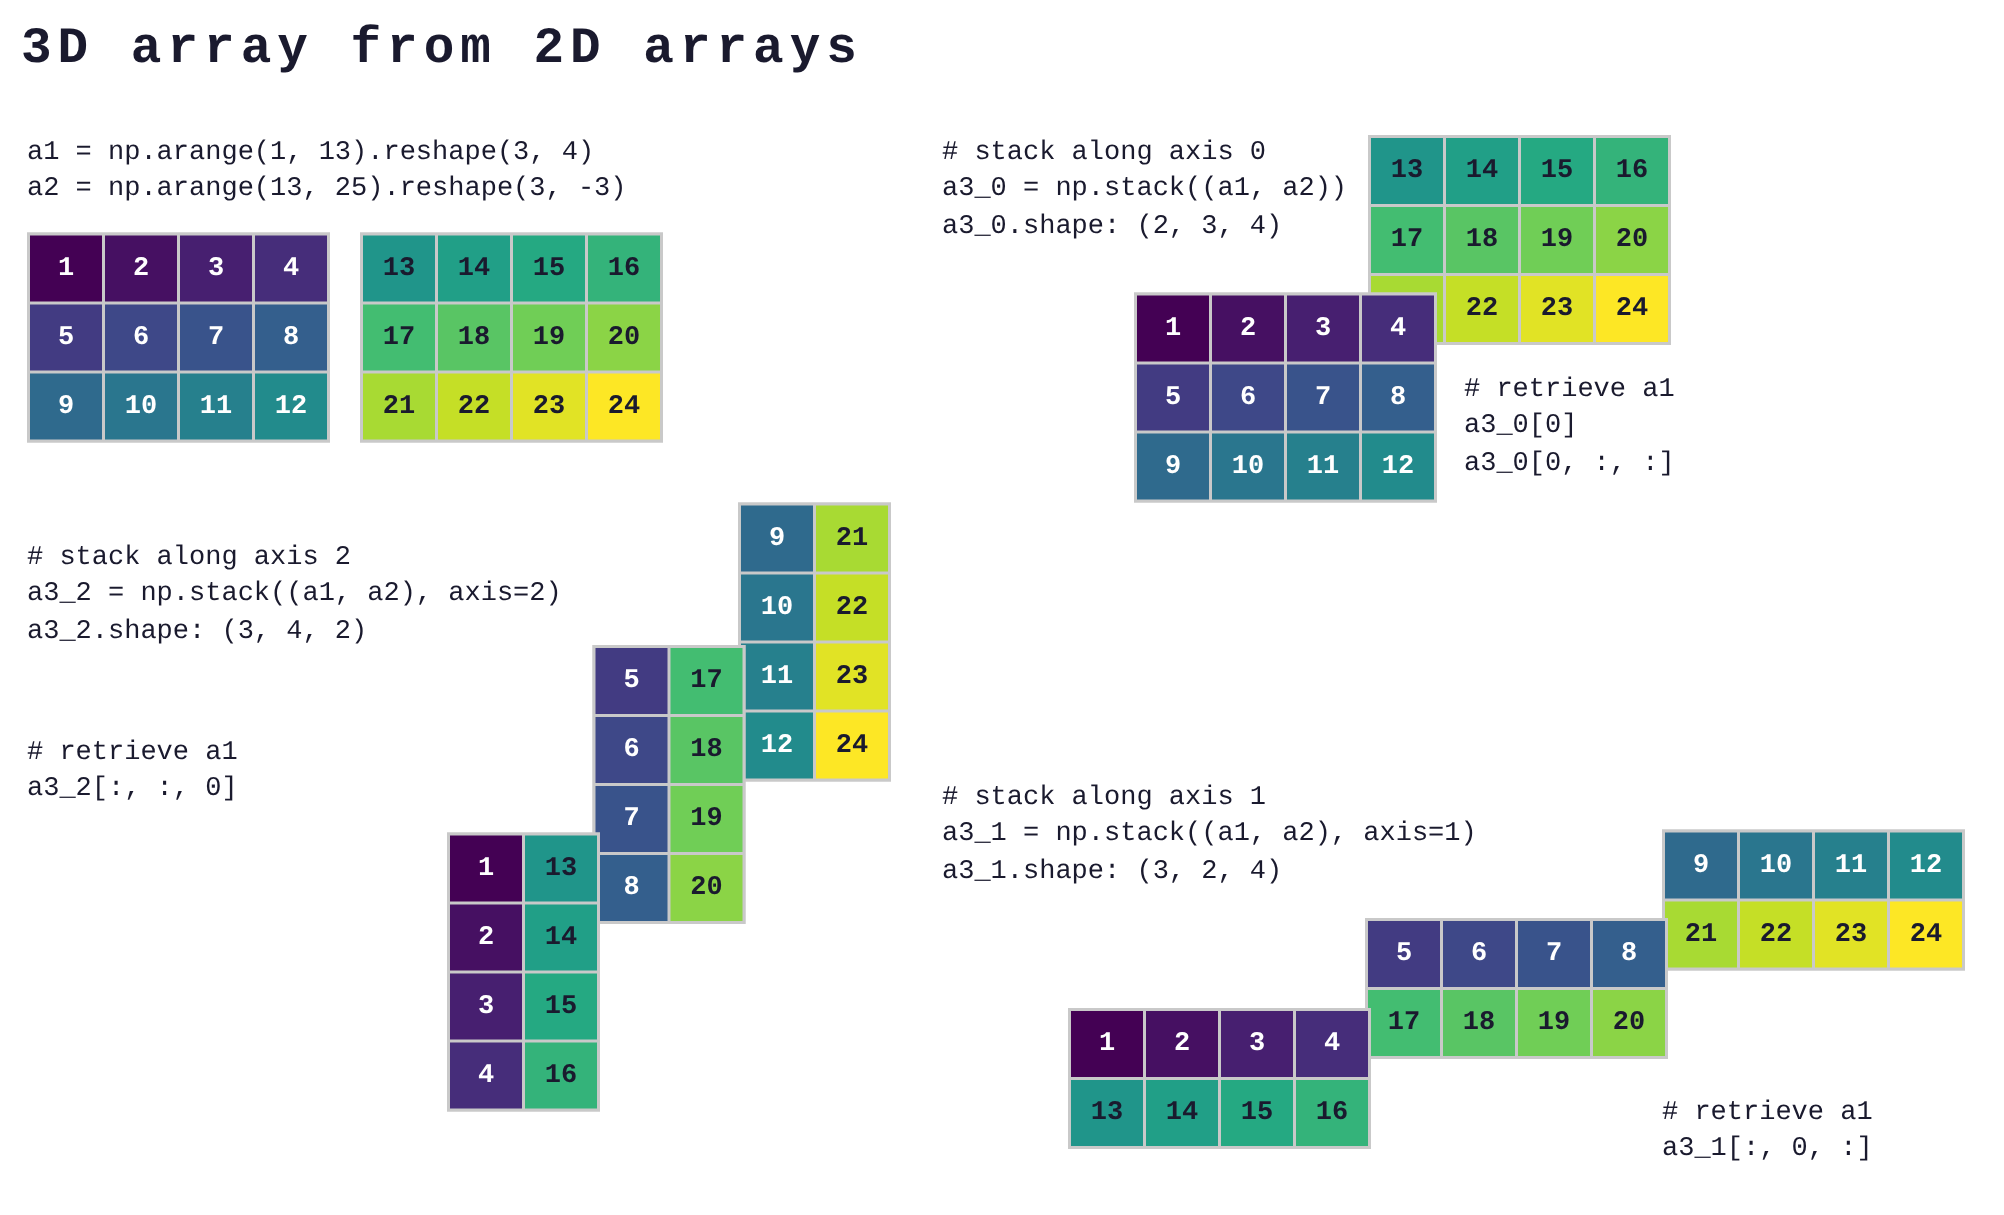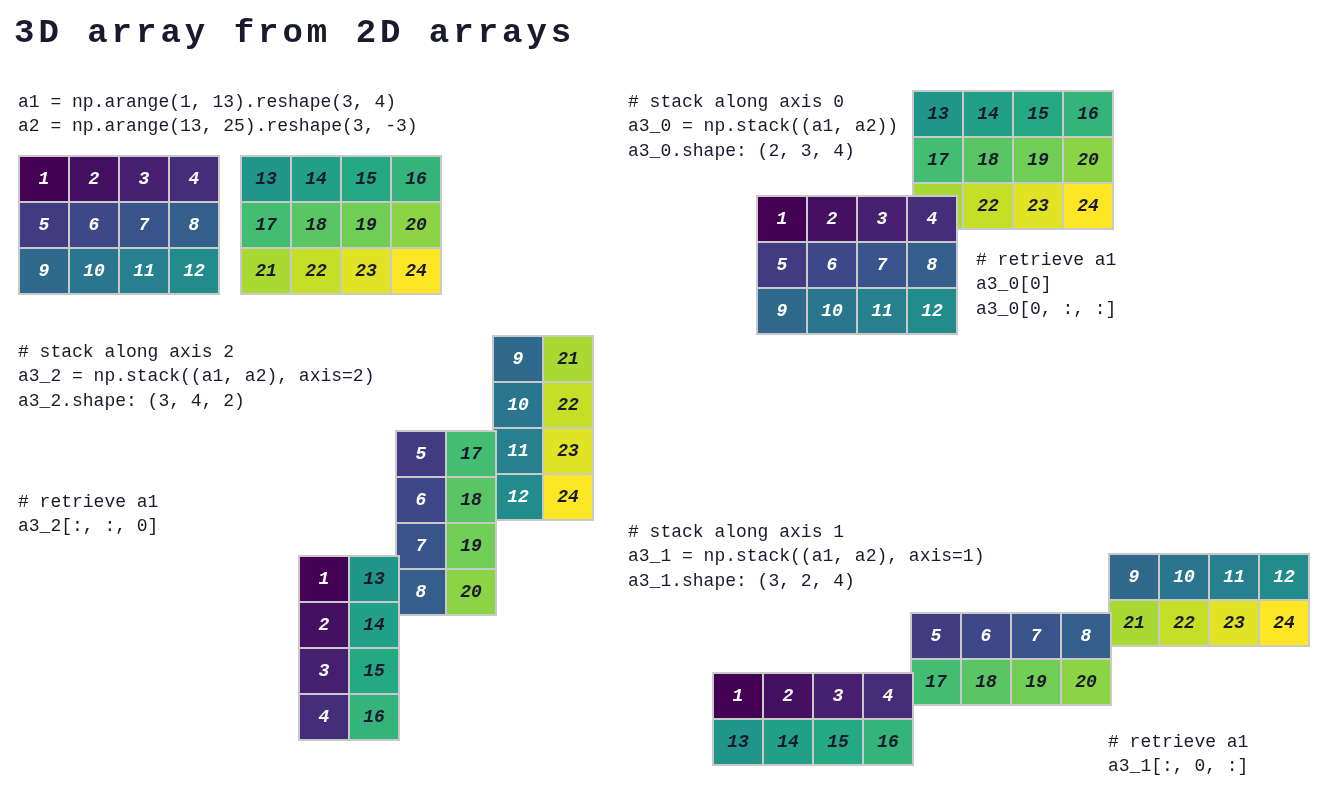--- a/index.html
+++ b/index.html
@@ -27,21 +27,20 @@
     line-height: 1.35;
     position: absolute;
     font-weight: 500;
   }
   .grid {
     position: absolute;
     display: grid;
     gap: 2px;
     background: #c9c9c9;
     border: 2px solid #c9c9c9;
-    font-style: italic;
   }
   .cell {
     width: 48px;
     height: 44px;
     display: flex;
     align-items: center;
     justify-content: center;
     font-weight: 900;
     font-size: 18px;
   }
@@ -114,21 +113,21 @@
     <div class="cell" style="background: rgb(52, 95, 141); color: rgb(255, 255, 255);">8</div>
     <div class="cell" style="background: rgb(47, 106, 141); color: rgb(255, 255, 255);">9</div>
     <div class="cell" style="background: rgb(42, 118, 142); color: rgb(255, 255, 255);">10</div>
     <div class="cell" style="background: rgb(38, 128, 141); color: rgb(255, 255, 255);">11</div>
     <div class="cell" style="background: rgb(34, 139, 140); color: rgb(255, 255, 255);">12</div>
   </div>
 <div class="code" style="top:248px; left:976px;"># retrieve a1
 a3_0[0]
 a3_0[0, :, :]</div>
 
-<div class="code" style="top:340px; left:18px;"># stack along axis 2
+<div class="code" style="top:360px; left:18px;"># stack along axis 2
 a3_2 = np.stack((a1, a2), axis=2)
 a3_2.shape: (3, 4, 2)</div>
 <div class="code" style="top:490px; left:18px;"># retrieve a1
 a3_2[:, :, 0]</div>
 
 <div class="grid" style="top:335px; left:492px; grid-template-columns: repeat(2,48px);">
     <div class="cell" style="background: rgb(47, 106, 141); color: rgb(255, 255, 255);">9</div>
     <div class="cell" style="background: rgb(168, 218, 51); color: rgb(26, 26, 46);">21</div>
     <div class="cell" style="background: rgb(42, 118, 142); color: rgb(255, 255, 255);">10</div>
     <div class="cell" style="background: rgb(197, 223, 38); color: rgb(26, 26, 46);">22</div>

